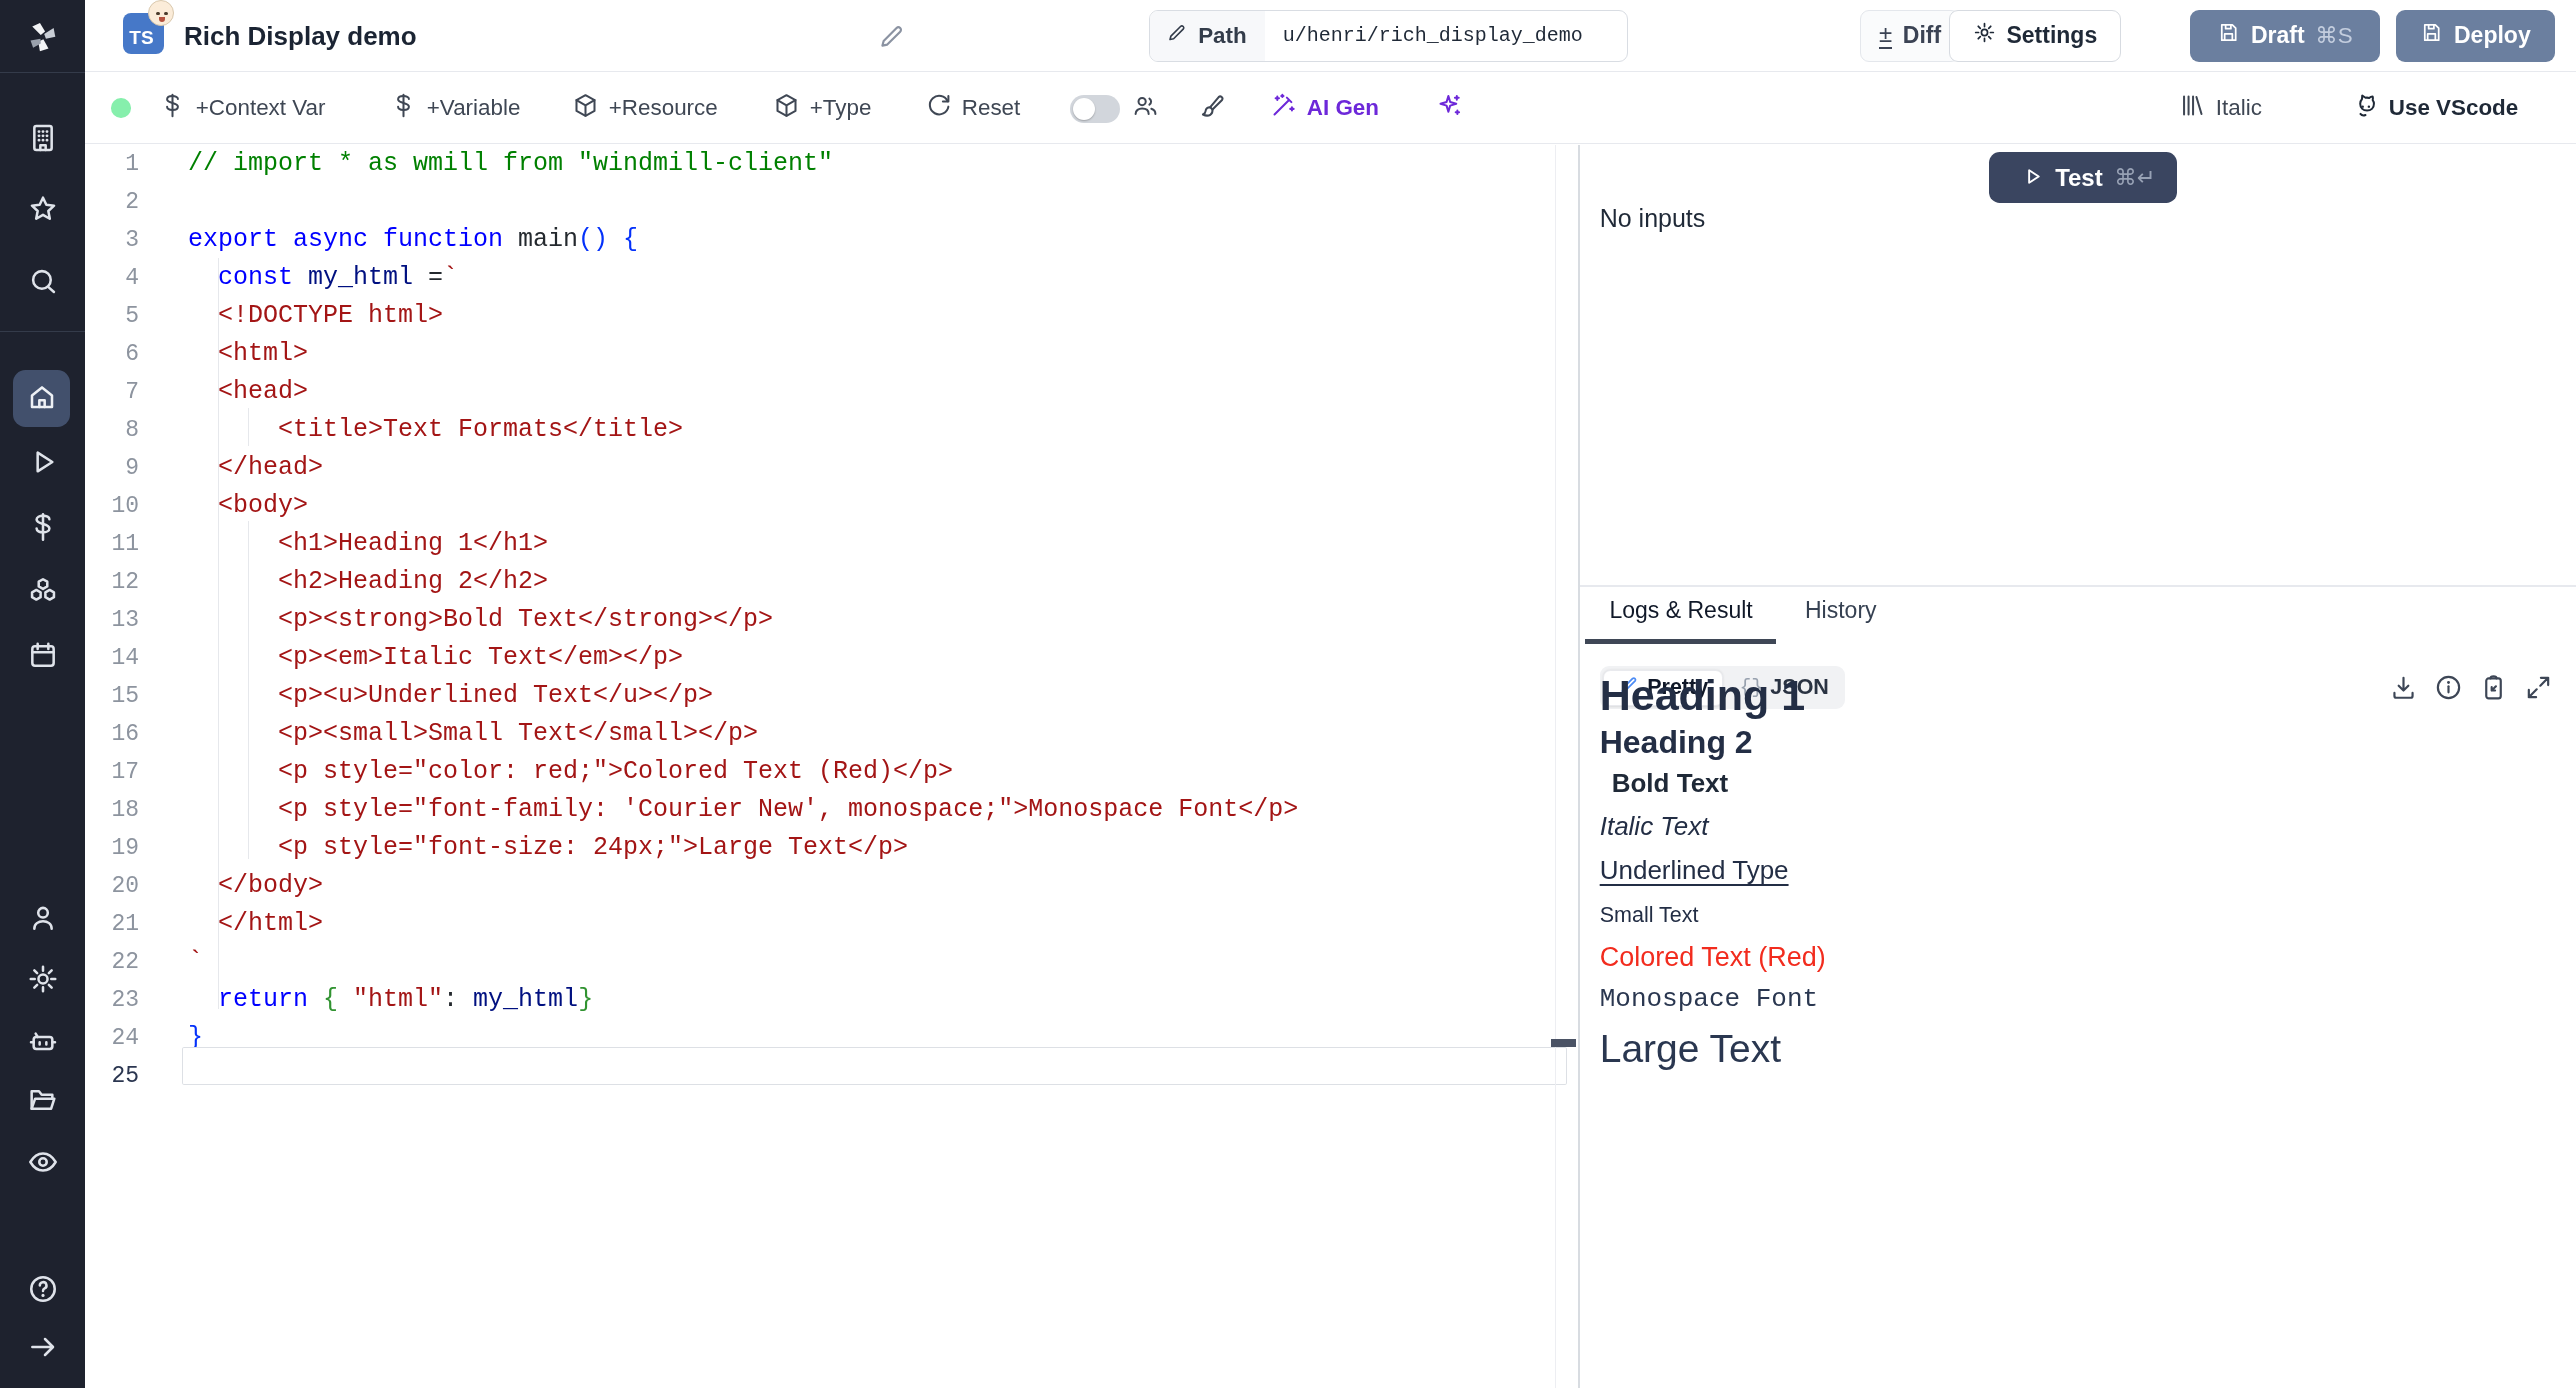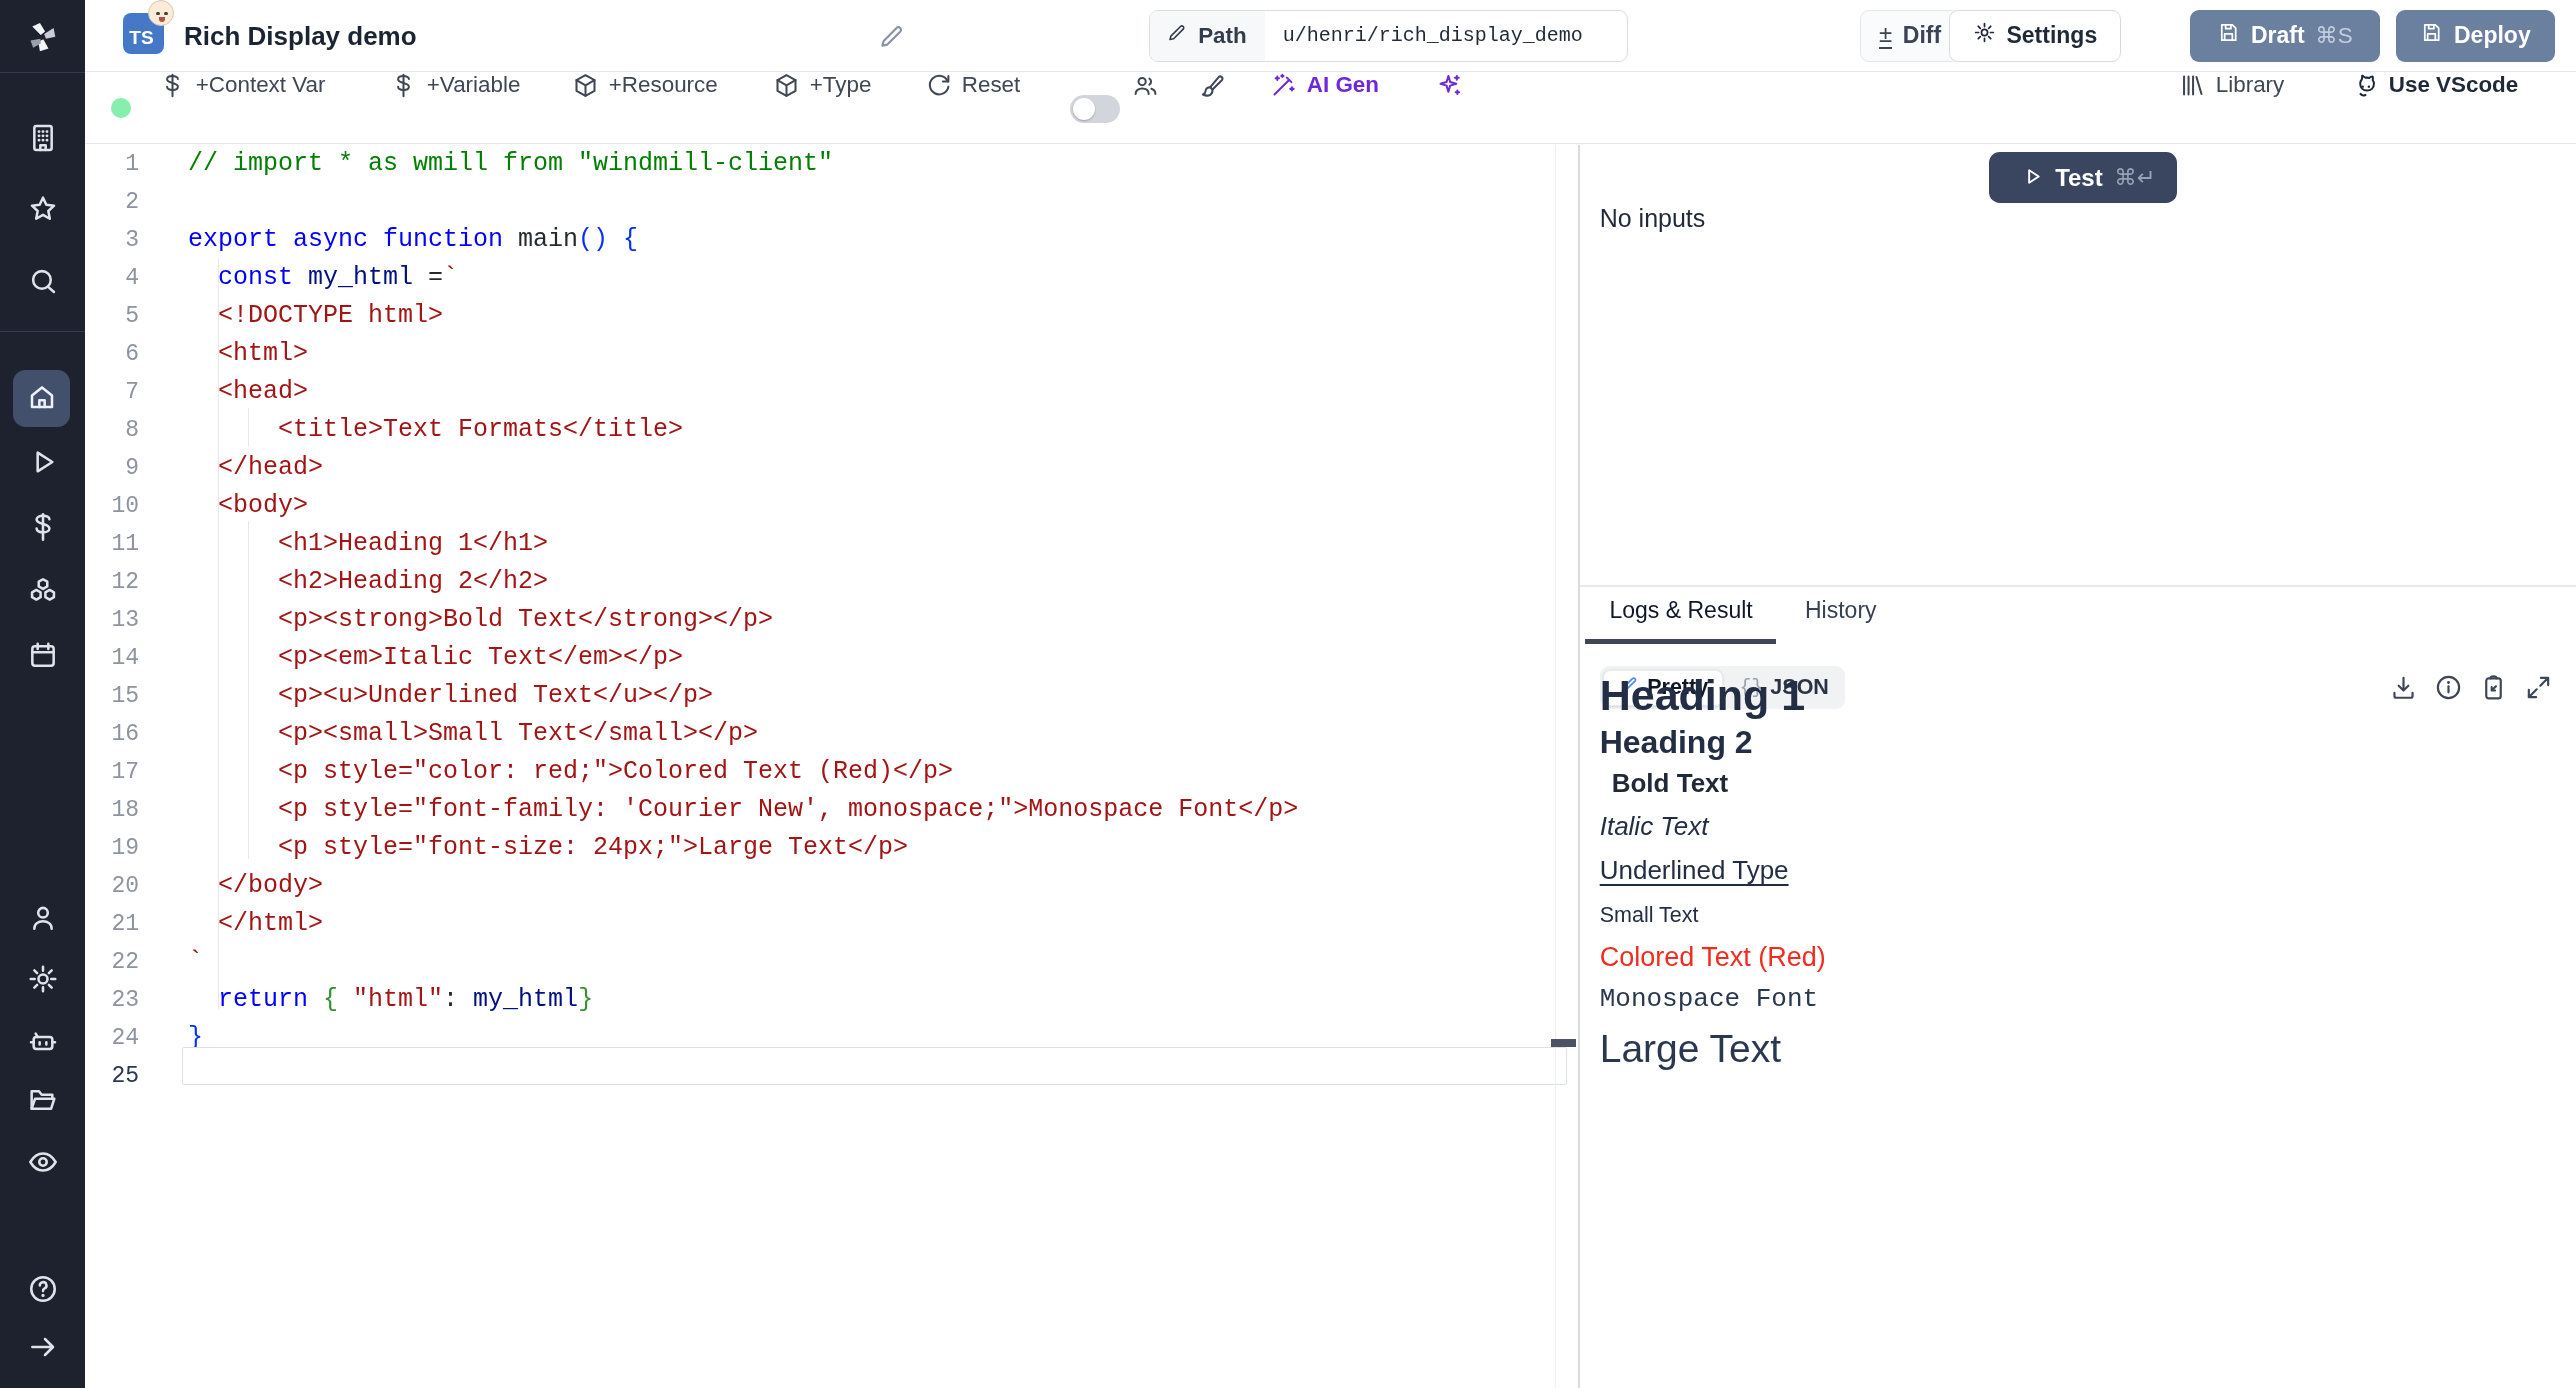--- a/index.html
+++ b/index.html
@@ -33,21 +33,21 @@
   .btn svg { width:23px; height:23px; }
   .btn-diff { left:1860px; width:100px; background:#fafbfc; border:1.8px solid #e4e7ec; color:#3b4354; }
   .btn-settings { left:1949px; width:172px; background:#fff; border:1.8px solid #d7dbe1; color:#1f2937;align-items:center; }
   .btn-draft { left:2190px; width:190px; background:#6b7f9f; color:#fff; }
   .btn-deploy { left:2396px; width:159px; background:#6b7f9f; color:#fff; }
   .shortcut { font-weight:400; color:#c3cdde; font-size:22.4px; }
   .pm-icon { font-size:24px; font-weight:400; line-height:1; border-bottom:2.2px solid #3b4354; padding-bottom:0.9px; }
 
   
   .toolbar { position:absolute; left:85px; top:72px; width:2491px; height:72px; background:#fff; border-bottom:0.9px solid #e7e9ee; }
-  .tb-item { position:absolute; top:0; height:72px; display:flex; gap:9.8px; font-size:22.4px; font-weight:500; color:#3f4754; cursor:pointer; }
+  .tb-item { position:absolute; top:0; height:72px; display:flex; align-items:center; gap:9.8px; font-size:22.4px; font-weight:500; color:#3f4754; cursor:pointer; }
   .tb-item svg { width:27px; height:27px; stroke:#3f4754; fill:none; stroke-width:1.8; stroke-linecap:round; stroke-linejoin:round; }
   .tb-item.purple { color:#6d28d9; font-weight:600; }
   .tb-item.purple svg { stroke:#6d28d9; }
   .tb-item.bold { font-weight:700; color:#1f2937; }
   .status-dot { position:absolute; left:111px; top:98px; width:19.7px; height:19.7px; border-radius:50%; background:#86efac; }
   .toggle { position:absolute; left:1070px; top:95px; width:50px; height:28px; background:#d2d6dc; border-radius:14.3px; cursor:pointer; }
   .toggle .knob { position:absolute; left:2.7px; top:2.7px; width:22.4px; height:22.4px; background:#fff; border-radius:50%; box-shadow:0 0.9px 1.8px rgba(0,0,0,.25); }
 
   
   .editor { position:absolute; left:85px; top:145px; width:1493px; height:1243px; background:#fff; }
@@ -327,21 +327,21 @@
     <span><svg viewBox="0 0 24 24">
           <path d="M11 3.5 L12.6 8.9 L18 10.5 L12.6 12.1 L11 17.5 L9.4 12.1 L4 10.5 L9.4 8.9 Z"></path>
           <path d="M18.5 3.5 v3.4 M16.8 5.2 h3.4 M19 16.5 v3 M17.5 18 h3"></path>
         </svg></span>
   </div>
 
   <div class="tb-item" style="left:2179px; top:72px">
     <span><svg viewBox="0 0 24 24">
           <path d="M4.5 4 v16 M8.5 4 v16 M12.5 4 v16 M15.5 4.5 l4.5 15"></path>
         </svg></span>
-    <span>Library</span>
+    <span>Italic</span>
   </div>
   <div class="tb-item bold" style="left:2352px; top:72px">
     <span><svg viewBox="0 0 24 24" style="stroke:#1f2937">
           <path d="M19.5 10.5 c0-1.3-.4-2.4-1.1-3.3 .3-1.1.3-2.2-.1-3.2 -1.2.1-2.2.6-3 1.3 -1-.3-2.1-.4-3.3-.2 l-2.9-2 -.2 3.1 c-1 1.1-1.6 2.5-1.6 4.3 0 3.9 2.7 6 6.1 6 s6.1-2.1 6.1-6 Z"></path>
           <path d="M9.5 13 h.01 M15 13 h.01" stroke-width="2.2"></path>
           <path d="M12 20.5 c-2 .8-3.5.3-4.5-1"></path>
         </svg></span>
     <span>Use VScode</span>
   </div>
 

